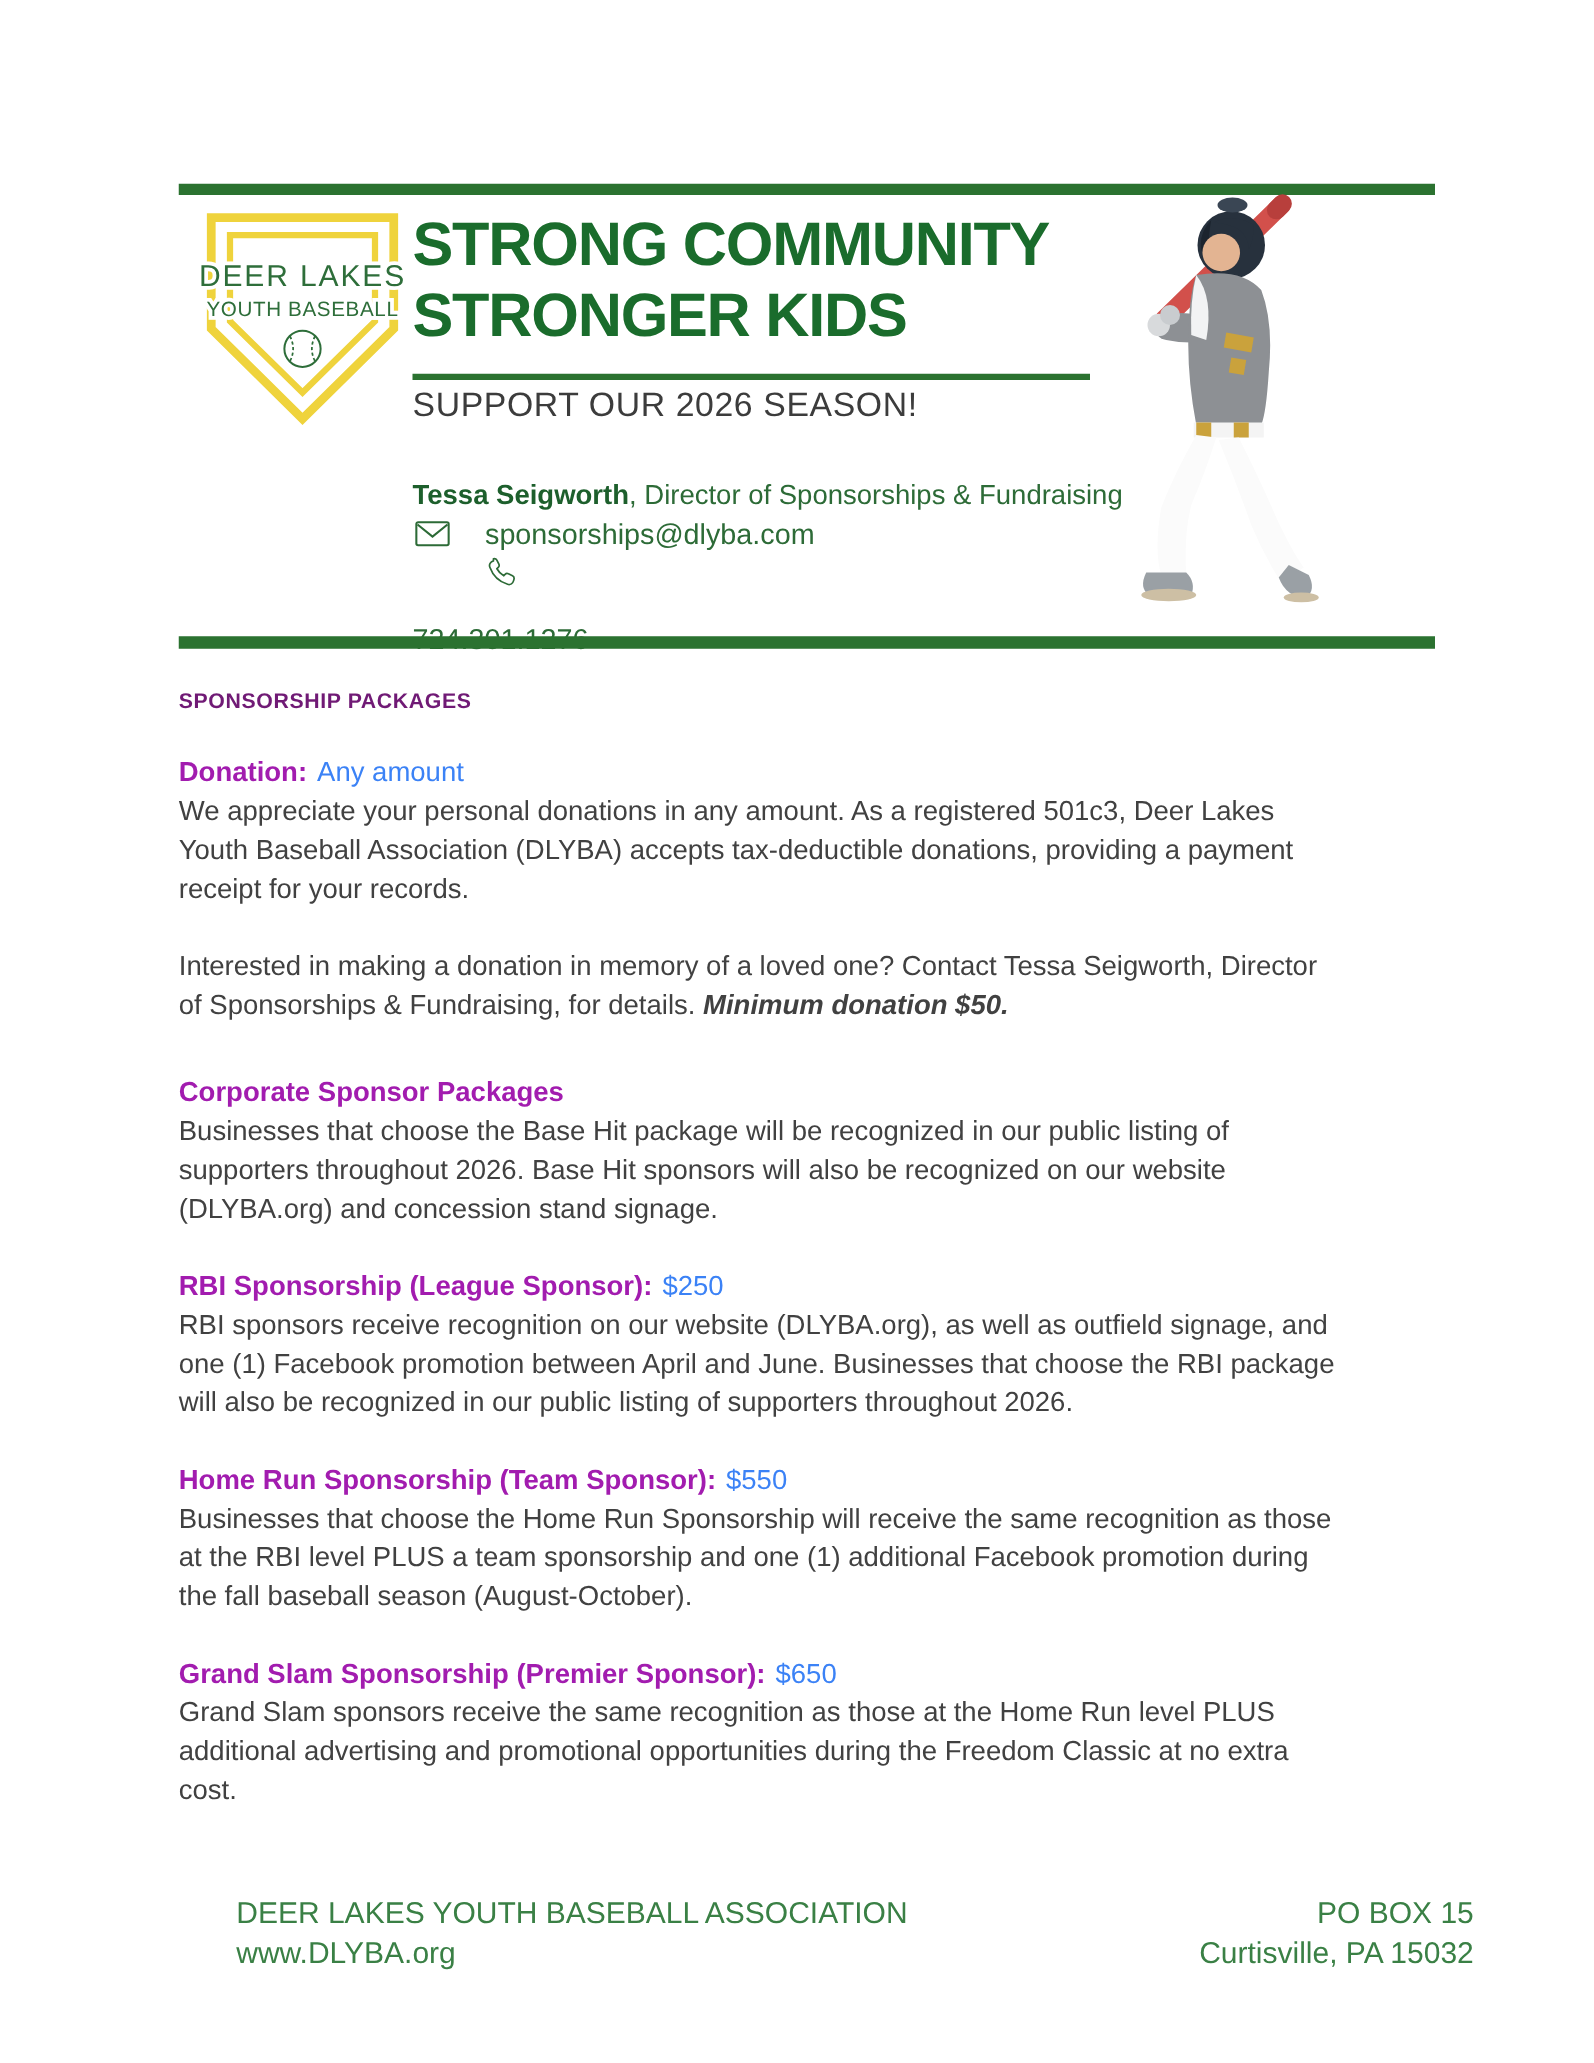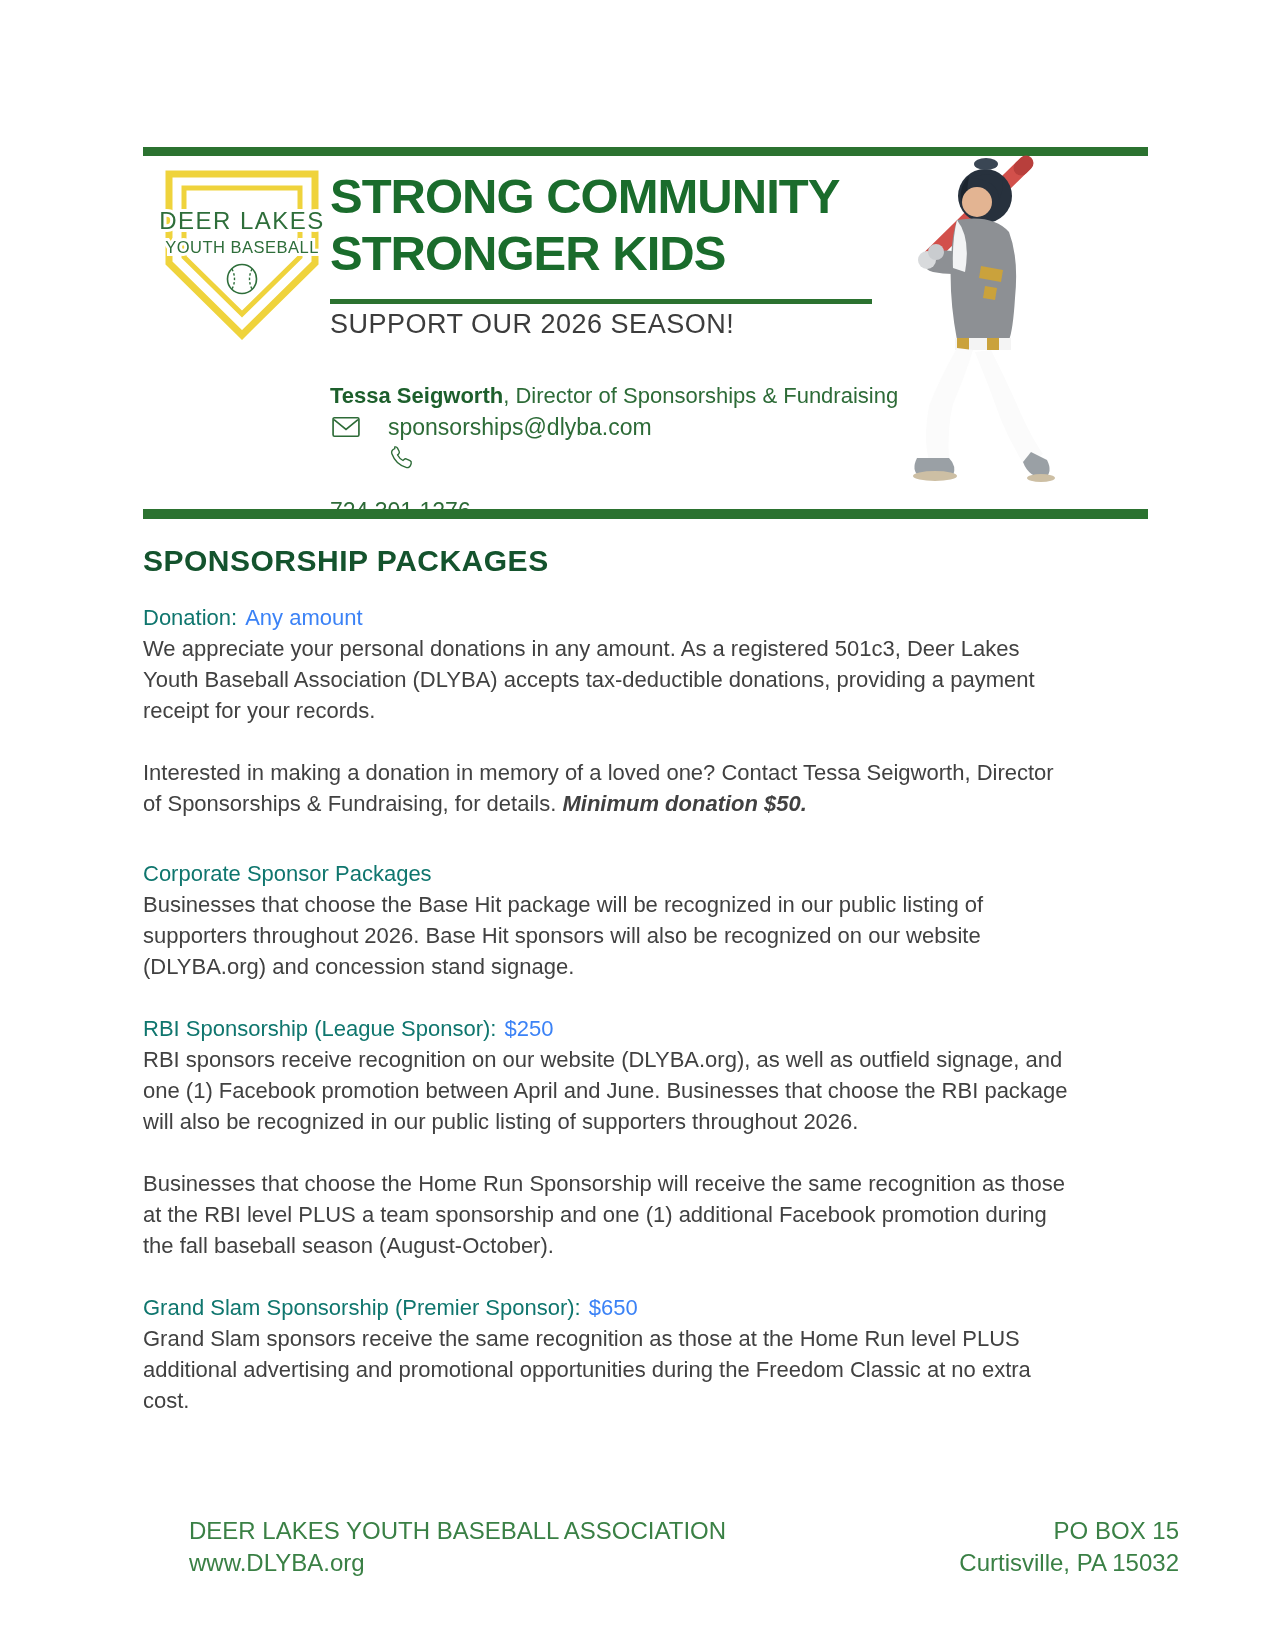--- a/index.html
+++ b/index.html
@@ -26,25 +26,25 @@
   .contact-line{left:330px;top:383px;font-size:22px;color:#2d6b37;white-space:nowrap;}
   .contact-line b{color:#1d5f2c;}
   .contact-row{left:330px;display:flex;align-items:center;gap:26px;color:#2d6b37;font-size:23px;}
   .email-row{top:413px;}
   .phone-row{top:444px;flex-direction:column;}
   .icon-box{width:32px;height:28px;display:flex;align-items:center;justify-content:center;}
   .player-svg{left:853px;top:148px;width:252px;height:334px;}
   
   .content{position:absolute;left:143px;top:545px;width:1000px;}
   .h-section{
-    font-size:30px;line-height:31px;font-weight:bold;color:#14532d;
+    font-size:17px;line-height:31px;font-weight:bold;color:#701a75;
     letter-spacing:0.5px;margin:0 0 26px 0;
   }
   .line{font-size:22px;line-height:31px;}
-  .glabel{font-weight:normal;color:#0f766e;}
+  .glabel{font-weight:bold;color:#a21caf;}
   .price{color:#3b82f6;margin-left:8px;}
   .para{font-size:22px;line-height:31px;white-space:pre;color:#414141;margin:0;}
   .gap31{margin-top:31px;}
   .gap39{margin-top:39px;}
   .em-bold{font-weight:bold;font-style:italic;}
   
   .footer{
     position:absolute;left:143px;top:1515px;width:990px;
     display:flex;justify-content:space-between;
     color:#3a8045;font-size:24px;line-height:32px;margin-left:46px;
@@ -154,20 +154,21 @@
     </div>
 
     <div class="gap31">
       <div class="line"><span class="glabel">RBI Sponsorship (League Sponsor):</span><span class="price">$250</span></div>
       <p class="para">RBI sponsors receive recognition on our website (DLYBA.org), as well as outfield signage, and
 one (1) Facebook promotion between April and June. Businesses that choose the RBI package
 will also be recognized in our public listing of supporters throughout 2026.</p>
     </div>
 
     <div class="gap31">
+      <div class="line"><span class="glabel">Home Run Sponsorship (Team Sponsor):</span><span class="price">$550</span></div>
       <p class="para">Businesses that choose the Home Run Sponsorship will receive the same recognition as those
 at the RBI level PLUS a team sponsorship and one (1) additional Facebook promotion during
 the fall baseball season (August-October).</p>
     </div>
 
     <div class="gap31">
       <div class="line"><span class="glabel">Grand Slam Sponsorship (Premier Sponsor):</span><span class="price">$650</span></div>
       <p class="para">Grand Slam sponsors receive the same recognition as those at the Home Run level PLUS
 additional advertising and promotional opportunities during the Freedom Classic at no extra
 cost.</p>

